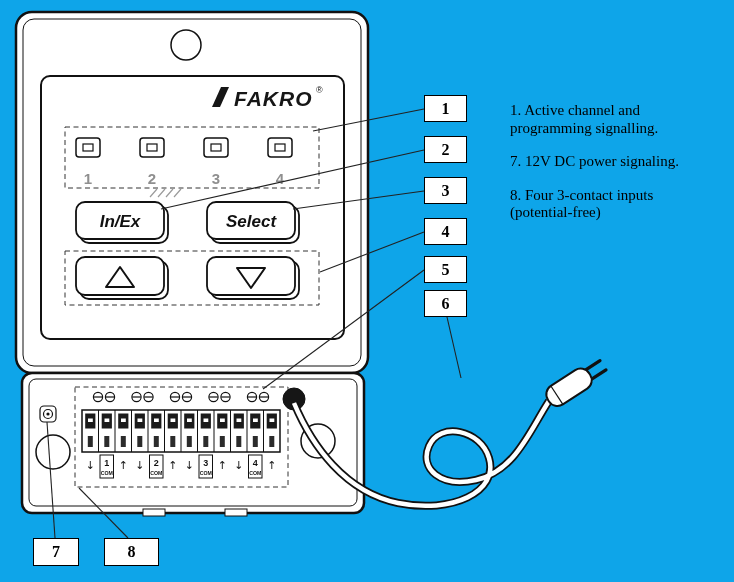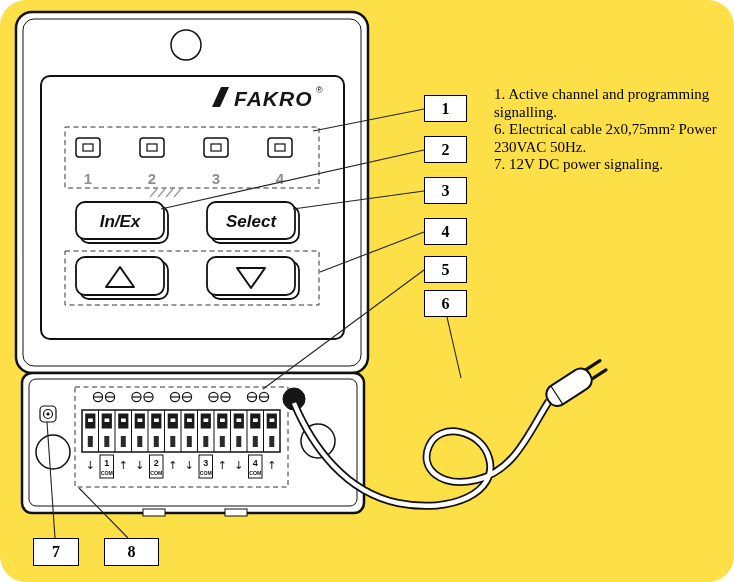--- a/index.html
+++ b/index.html
@@ -1,17 +1,17 @@
 <!DOCTYPE html>
 <html><head>
 <meta charset="utf-8">
 <style>
   html,body{margin:0;padding:0;background:#fff;}
-  .page{position:relative;width:734px;height:582px;background:#fde047;overflow:hidden;
-        font-family:"Liberation Serif",serif;border-radius:26px;}
+  .page{position:relative;width:734px;height:582px;background:#0ea5e9;overflow:hidden;
+        font-family:"Liberation Serif",serif;}
   svg.drawing{position:absolute;left:0;top:0;}
 
   
   .dash{fill:none;stroke:#333;stroke-width:1;stroke-dasharray:5 3.5;}
   .outline{fill:none;stroke:#111;}
   .btn-shadow{fill:none;stroke:#111;stroke-width:1.8;}
   .btn-face{fill:#fff;stroke:#111;stroke-width:1.8;}
   .btn-text{font:italic 700 17px "Liberation Sans",sans-serif;fill:#111;text-anchor:middle;}
   .logo-text{font:italic 800 21px "Liberation Sans",sans-serif;fill:#161616;letter-spacing:1px;}
   .reg-text{font:400 9px "Liberation Sans",sans-serif;fill:#161616;}
@@ -22,21 +22,21 @@
   .t-com{font:700 5.2px "Liberation Sans",sans-serif;fill:#111;text-anchor:middle;}
 
   .callout{position:absolute;background:#fff;border:1.6px solid #000;
            display:flex;align-items:center;justify-content:center;
            font:700 16px "Liberation Serif",serif;color:#000;box-sizing:border-box;}
   .c-sm{width:43px;height:27px;}
   .c-lg{height:28px;}
 
   .legend{position:absolute;left:494px;top:86px;width:240px;
           font:400 15px "Liberation Serif",serif;color:#000;line-height:17.5px;}
-  .legend-item{margin:0;}
+  .legend-item{margin:16px;}
 </style>
 </head>
 <body>
 
 <div class="page">
 
   <svg class="drawing" width="734" height="582" viewBox="0 0 734 582">
 
     <defs>
       <g id="clamp">
@@ -232,17 +232,17 @@
   <div class="callout c-sm" style="left:424px;top:136px;">2</div>
   <div class="callout c-sm" style="left:424px;top:177px;">3</div>
   <div class="callout c-sm" style="left:424px;top:218px;">4</div>
   <div class="callout c-sm" style="left:424px;top:256px;">5</div>
   <div class="callout c-sm" style="left:424px;top:290px;">6</div>
   <div class="callout c-lg" style="left:33px;top:538px;width:46px;">7</div>
   <div class="callout c-lg" style="left:104px;top:538px;width:55px;">8</div>
 
   <div class="legend">
     <div class="legend-item">1. Active channel and programming signalling.</div>
-    <div class="legend-item">6. Electrical cable 2x0,75mm² Power 230VAC 50Hz.</div>
     <div class="legend-item">7. 12V DC power signaling.</div>
+    <div class="legend-item">8. Four 3-contact inputs (potential-free)</div>
   </div>
 
 </div>
 
 </body></html>

